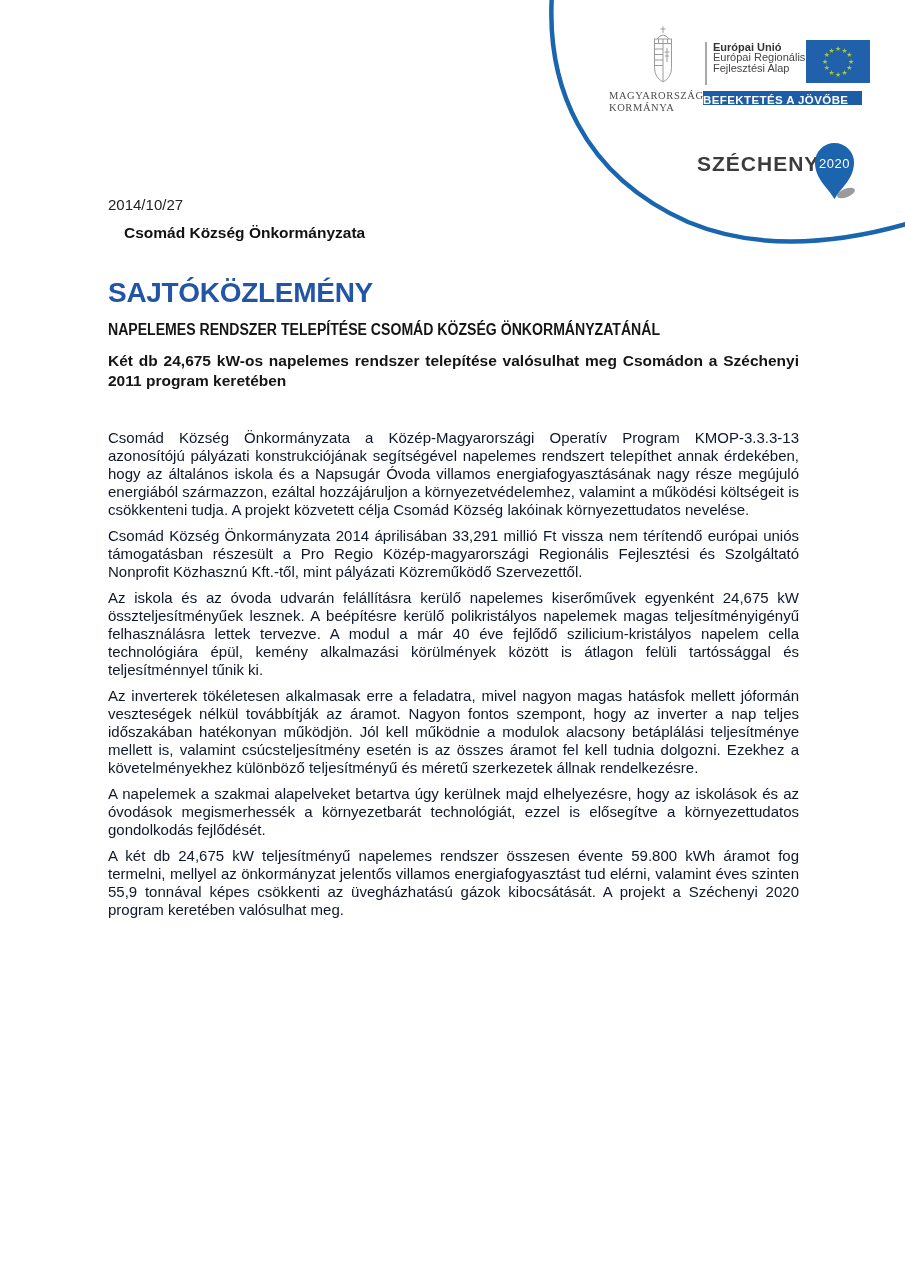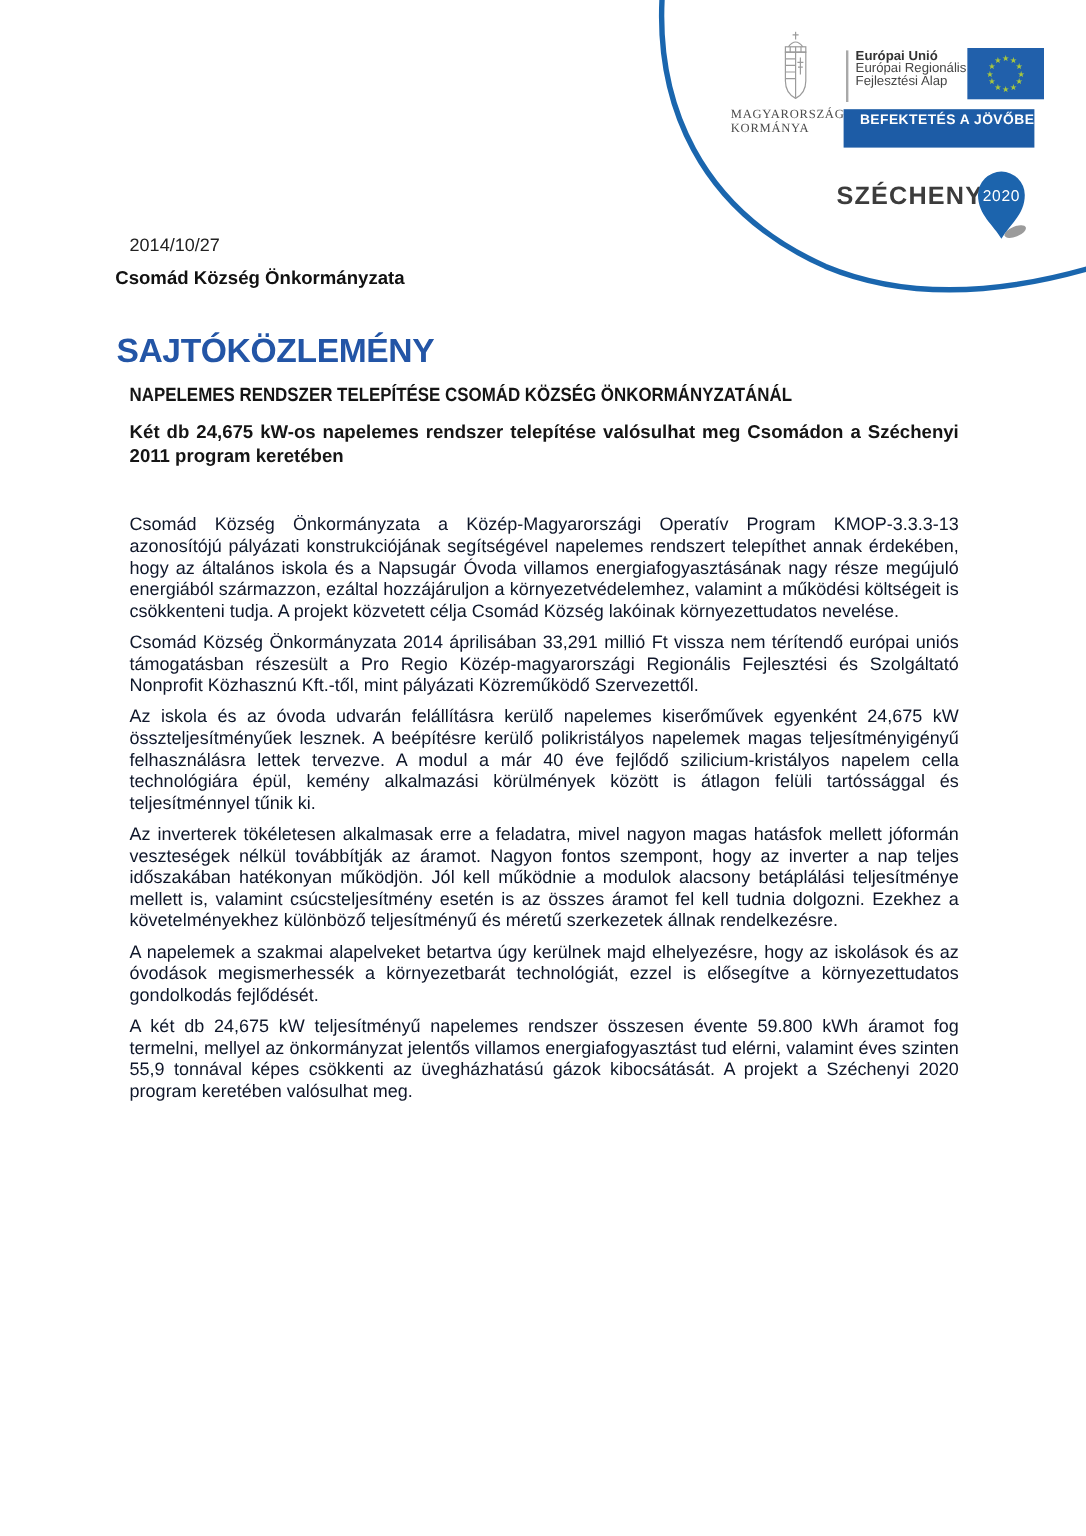--- a/index.html
+++ b/index.html
@@ -27,38 +27,38 @@
   .gov-name .l1 { font-size: 10.5px; letter-spacing: 0.6px; }
   .gov-name .l2 { font-size: 10.5px; letter-spacing: 0.6px; }
 
   
   .eu-divider { position: absolute; left: 705px; top: 42px; width: 2px; height: 43px; background: #a9a9a9; }
   .eu-text { position: absolute; left: 713px; top: 42px; line-height: 10.4px; color: #454545; }
   .eu-text .b { font-weight: bold; font-size: 11px; color: #333; }
   .eu-text .r { font-size: 11px; }
   .eu-flag { position: absolute; left: 806px; top: 40px; }
   .banner {
-    position: absolute; left: 703px; top: 91px; width: 159px; height: 32px;
+    position: absolute; left: 703px; top: 91px; width: 159px; height: 14px;
     background: #1d5ca6; color: #ffffff; font-weight: bold; font-size: 11.5px;
-    letter-spacing: 0.4px; text-align: right; line-height: 18px;
+    letter-spacing: 0.4px; text-align: left; line-height: 18px;
   }
 
   
   .szechenyi-word {
     position: absolute; left: 697px; top: 152px;
     font-size: 21px; font-weight: bold; color: #3c3c3c; letter-spacing: 1px;
     white-space: nowrap;
   }
   .szechenyi-pin { position: absolute; left: 813px; top: 141px; }
 
   
   .doc-date { position: absolute; left: 108px; top: 196px; font-size: 15px; color: #222; }
-  .doc-org  { position: absolute; left: 96px; top: 224px; font-size: 15.5px; font-weight: bold; color: #111; }
+  .doc-org  { position: absolute; left: 124px; top: 224px; font-size: 15.5px; font-weight: bold; color: #111; }
   .doc-title {
-    position: absolute; left: 97px; top: 277px;
+    position: absolute; left: 108px; top: 277px;
     font-size: 28px; font-weight: bold; color: #2355a6; letter-spacing: -0.3px;
     white-space: nowrap;
   }
   .doc-subtitle {
     position: absolute; left: 108px; top: 321px;
     font-size: 16px; font-weight: bold; color: #151515;
     white-space: nowrap; transform: scaleX(0.88); transform-origin: left center;
   }
   .doc-lead {
     position: absolute; left: 108px; top: 351px; width: 691px;

